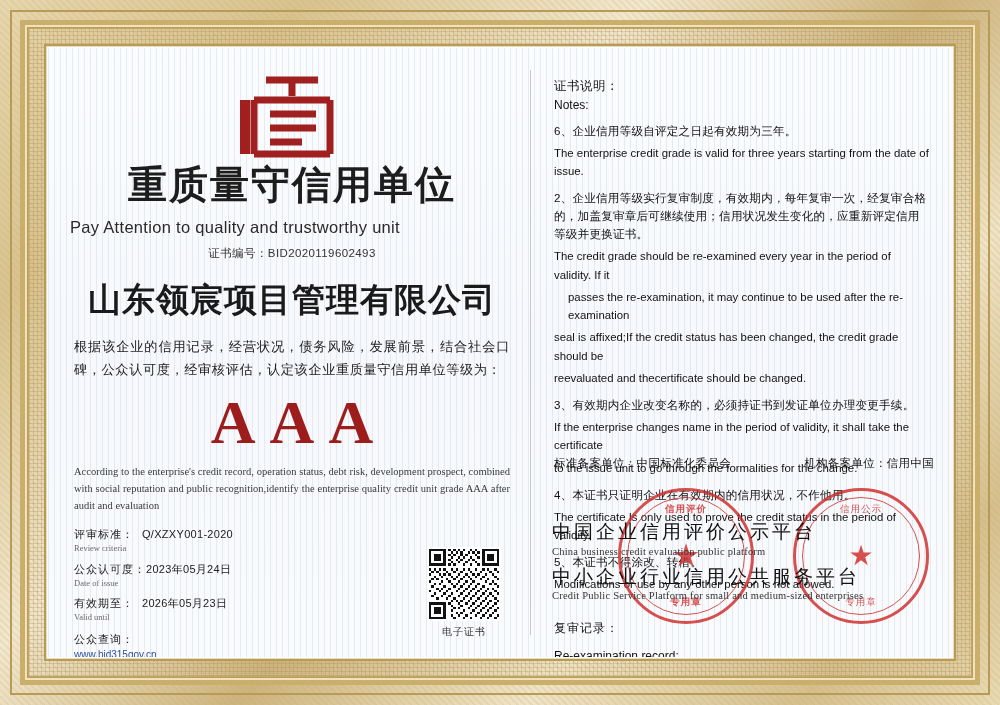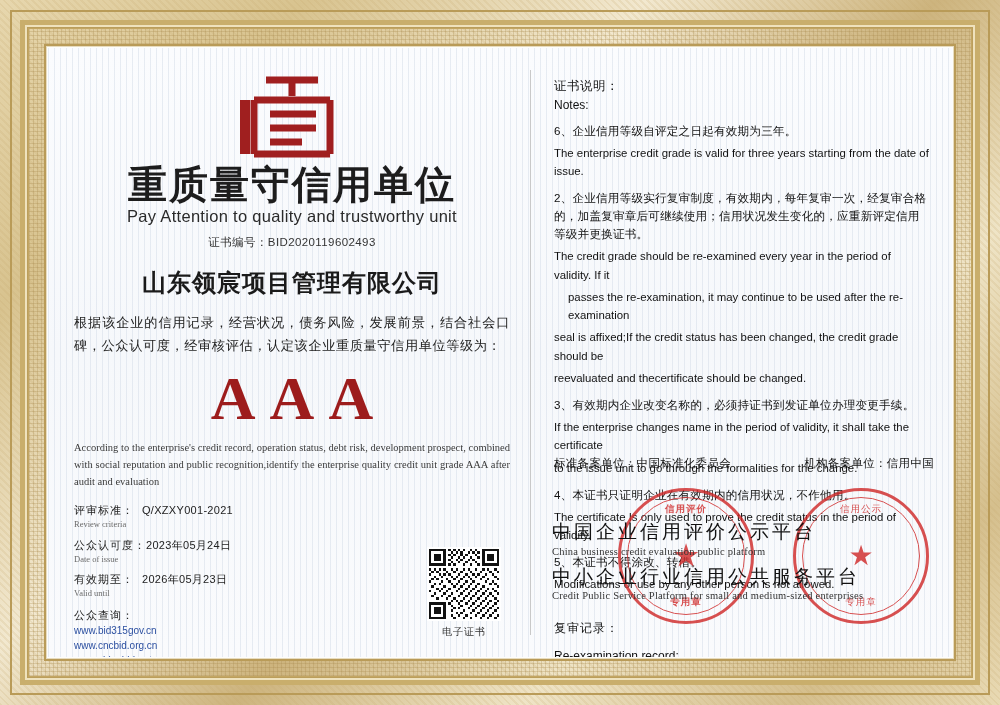--- a/index.html
+++ b/index.html
@@ -77,36 +77,36 @@
     text-align:center;
     font-size:39px;
     font-weight:bold;
     letter-spacing:2px;
     color:#1d1d1d;
     margin:2px 0 0 0;
     line-height:1.1;
     white-space:nowrap;
   }
   .title-en{
-    text-align:center;
+    text-align:left;
     font-size:16.5px;
     color:#2a2a2a;
-    margin-top:0;
+    margin-top:11px;
     letter-spacing:.3px;
   }
   .cert-no{
     text-align:center;
     font-size:11.5px;
     color:#333;
     margin-top:9px;
     letter-spacing:.4px;
   }
   .company{
     text-align:center;
-    font-size:24px;
+    font-size:33px;
     font-weight:bold;
     color:#1a1a1a;
     margin-top:17px;
     letter-spacing:1px;
   }
   .desc-cn{
     margin-top:12px;
     font-size:13.2px;
     color:#222;
     line-height:1.75;
@@ -246,21 +246,21 @@
         <div class="company">山东领宸项目管理有限公司</div>
 
         <div class="desc-cn">根据该企业的信用记录，经营状况，债务风险，发展前景，结合社会口碑，公众认可度，经审核评估，认定该企业重质量守信用单位等级为：</div>
 
         <div class="grade">AAA</div>
 
         <div class="desc-en">According to the enterprise's credit record, operation status, debt risk, development prospect, combined with social reputation and public recognition,identify the enterprise quality credit unit grade AAA after audit and evaluation</div>
 
         <div class="meta">
           <div class="meta-row">
-            <span class="lbl-cn">评审标准：</span><span class="val">Q/XZXY001-2021</span>
+            <span class="lbl-cn">评审标准：</span><span class="val">Q/XZXY001-2020</span>
             <span class="lbl-en">Review criteria</span>
           </div>
           <div class="meta-row">
             <span class="lbl-cn">公众认可度：</span><span class="val">2023年05月24日</span>
             <span class="lbl-en">Date of issue</span>
           </div>
           <div class="meta-row">
             <span class="lbl-cn">有效期至：</span><span class="val">2026年05月23日</span>
             <span class="lbl-en">Valid until</span>
           </div>

